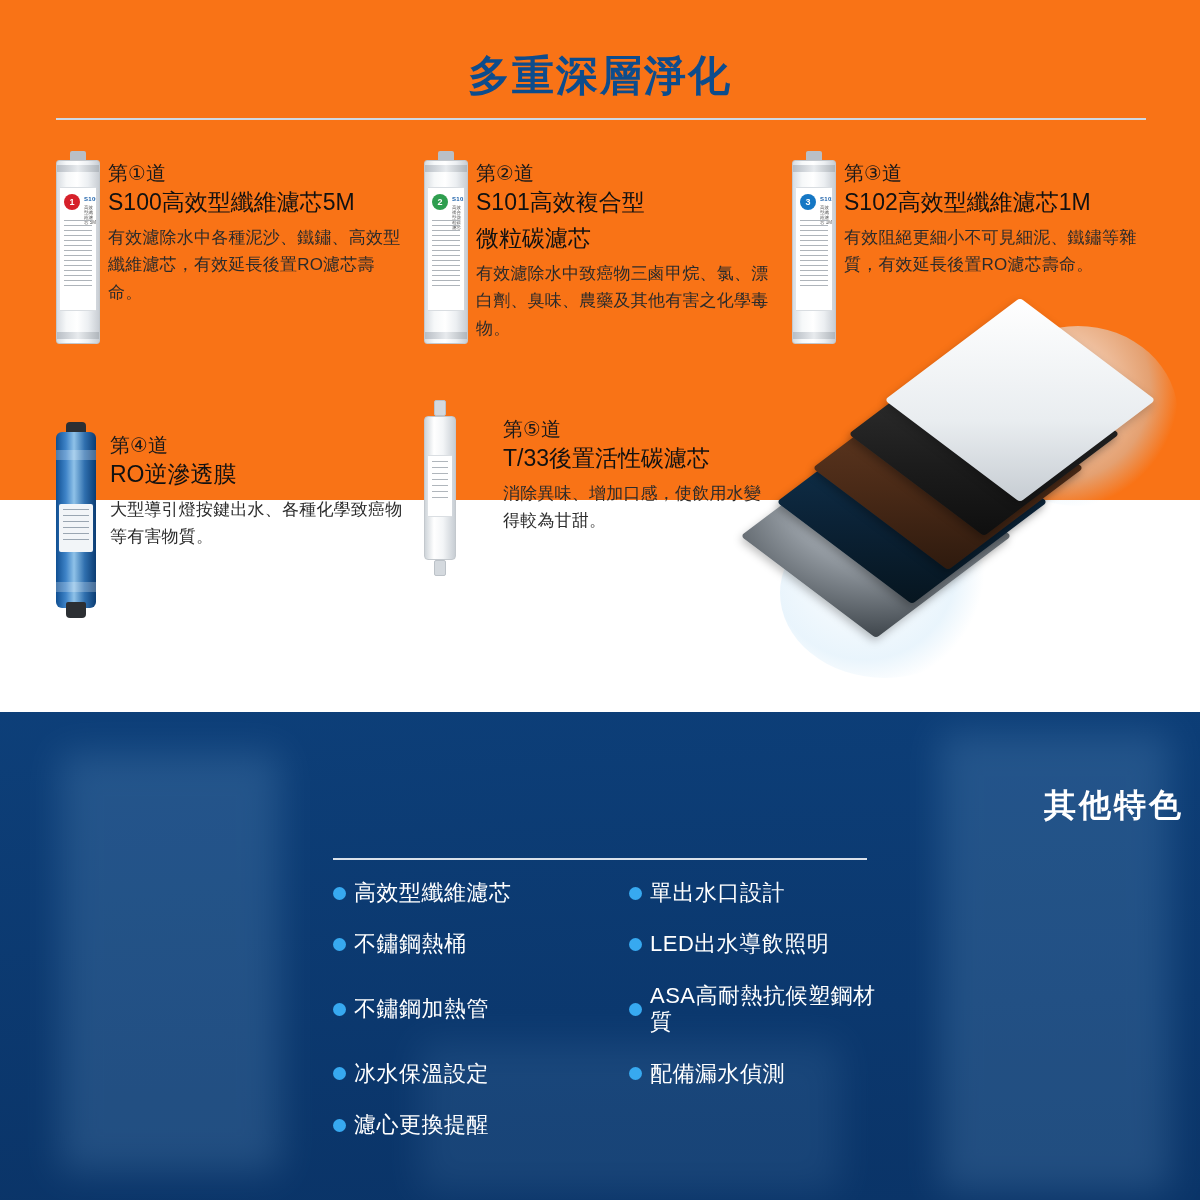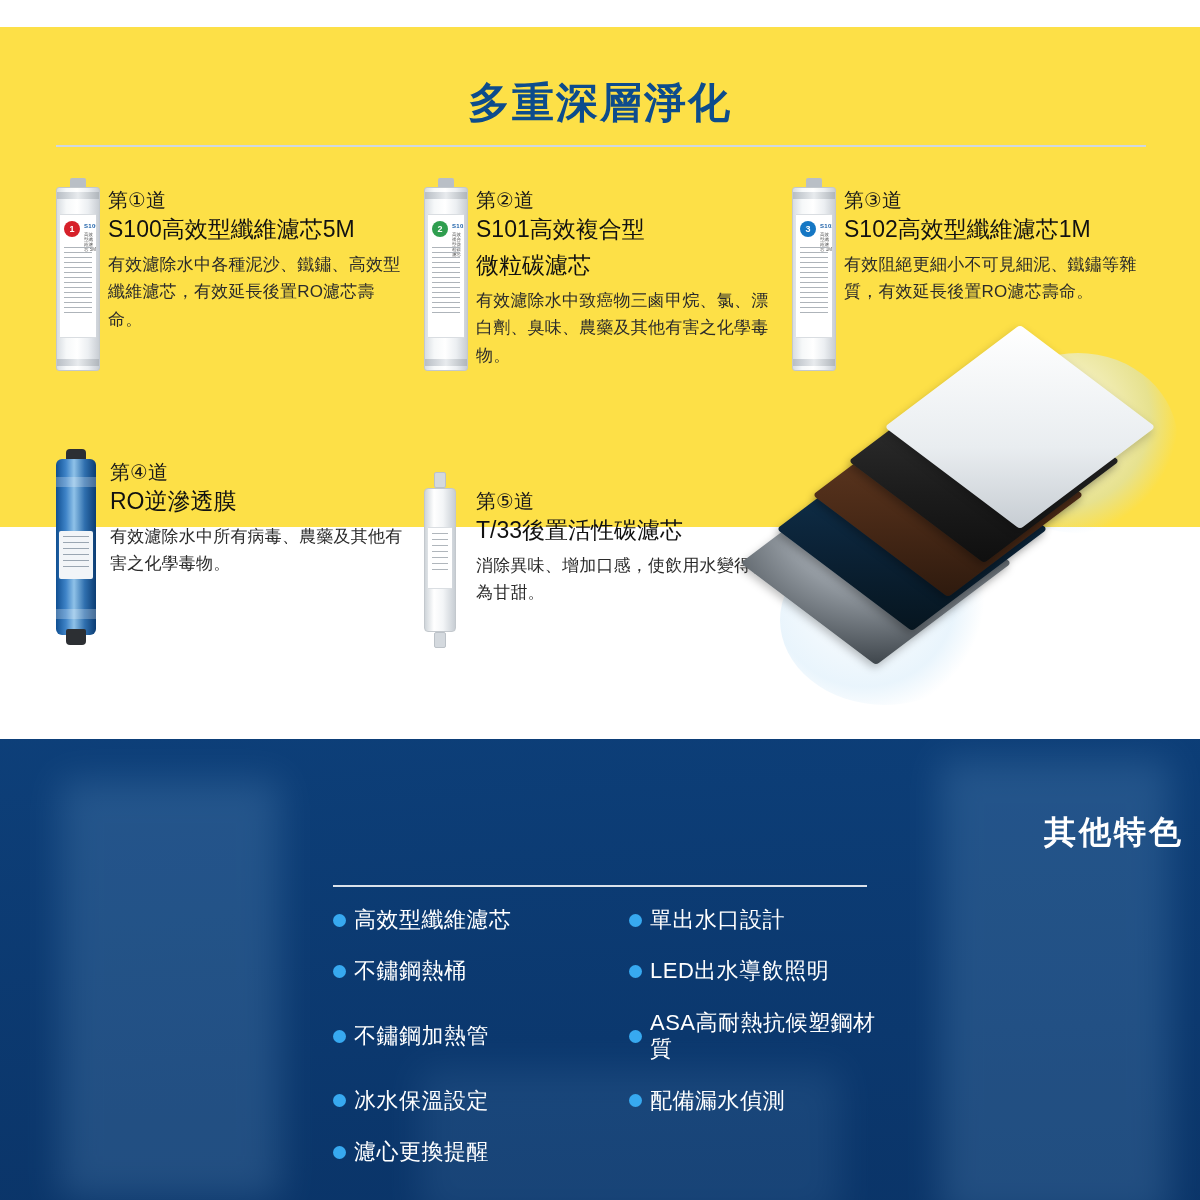--- a/index.html
+++ b/index.html
@@ -8,22 +8,21 @@
     font-family: "Liberation Sans", "DejaVu Sans", sans-serif;
     background: #ffffff;
     overflow: hidden;
   }
   .page { position: relative; width: 1200px; height: 1200px; }
 
   
   .top-section {
     position: relative;
     width: 1200px; height: 500px;
-    background: #fde047;
-    margin-top: 27px;
+    background: #f97316;
   }
   .main-title {
     position: absolute;
     top: 48px; left: 0; width: 1200px;
     text-align: center;
     font-size: 42px;
     font-weight: bold;
     color: #0d4c8c;
     letter-spacing: 2px;
   }
@@ -410,25 +409,25 @@
                 <i></i>
                 <i></i>
             </div>
           </div>
           <div class="ro-cap bottom"></div>
         </div>
       </div>
       <div class="card-text">
         <div class="card-step">第④道</div>
         <div class="card-name">RO逆滲透膜</div>
-        <div class="card-desc">有效濾除水中所有病毒、農藥及其他有害之化學毒物。</div>
-      </div>
-    </div>
-
-    <div class="filter-card" style="left:424px; top:461px; width:350px;">
+        <div class="card-desc">大型導引燈按鍵出水、各種化學致癌物等有害物質。</div>
+      </div>
+    </div>
+
+    <div class="filter-card" style="left:424px; top:416px; width:350px;gap:27px;">
       <div class="cart-img" style="margin-right:20px;">
         <div style="position:relative;width:32px;height:144px;">
           <div class="t33-neck top"></div>
           <div class="t33-body">
             <div class="t33-label">
               <i></i>
                 <i></i>
                 <i></i>
                 <i></i>
                 <i></i>

